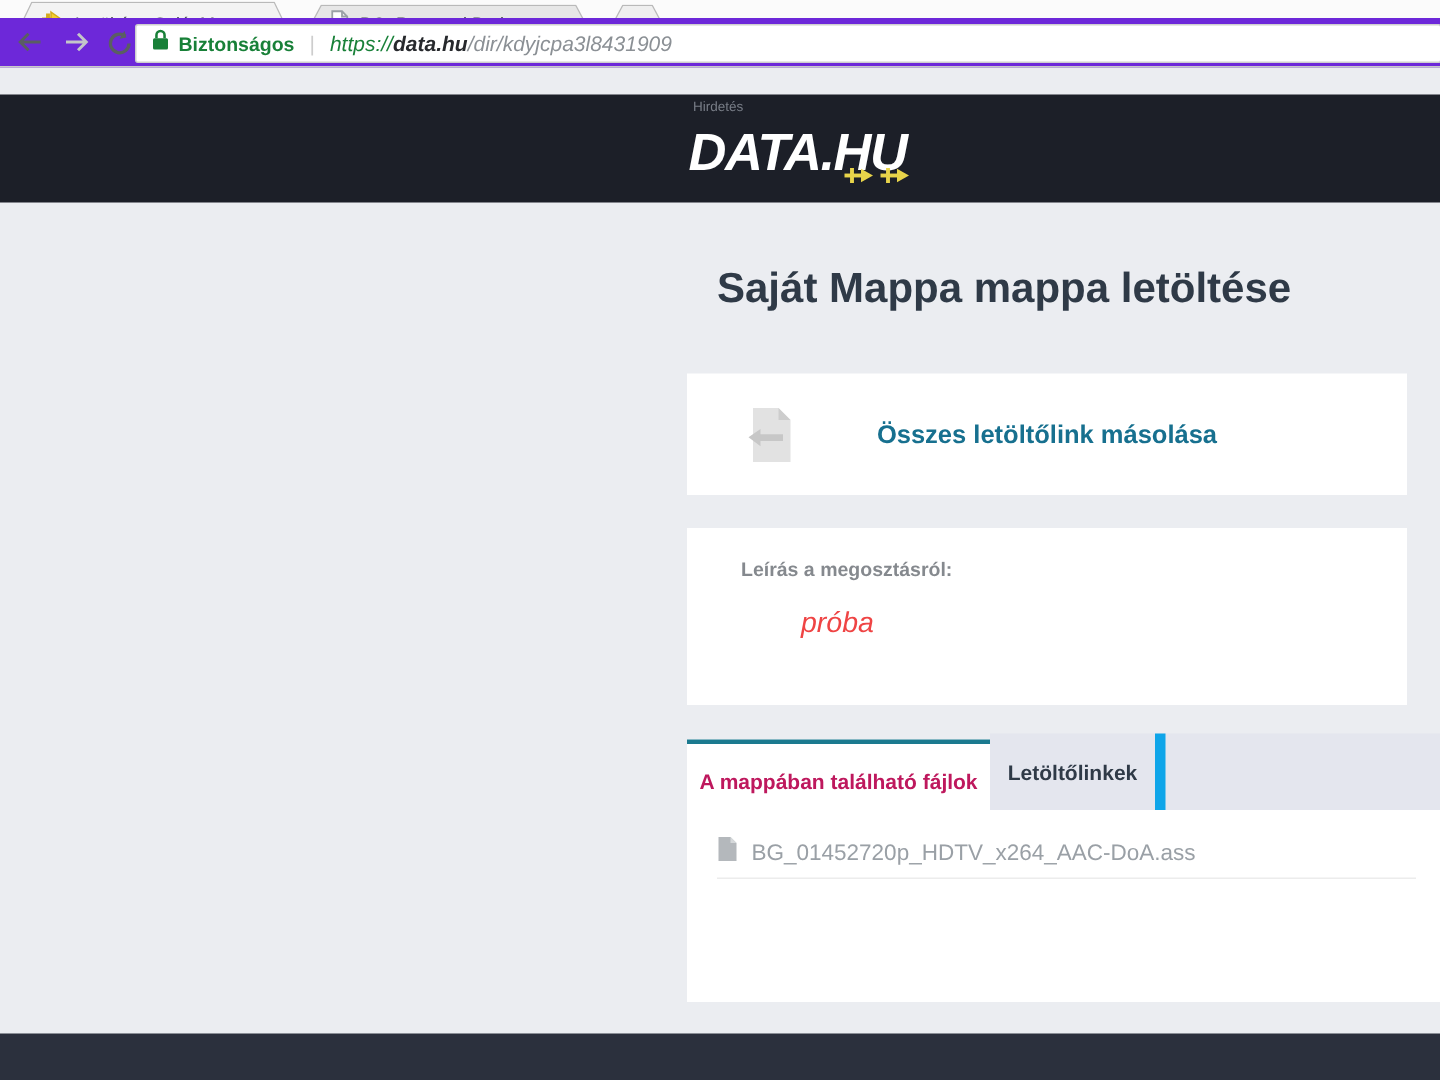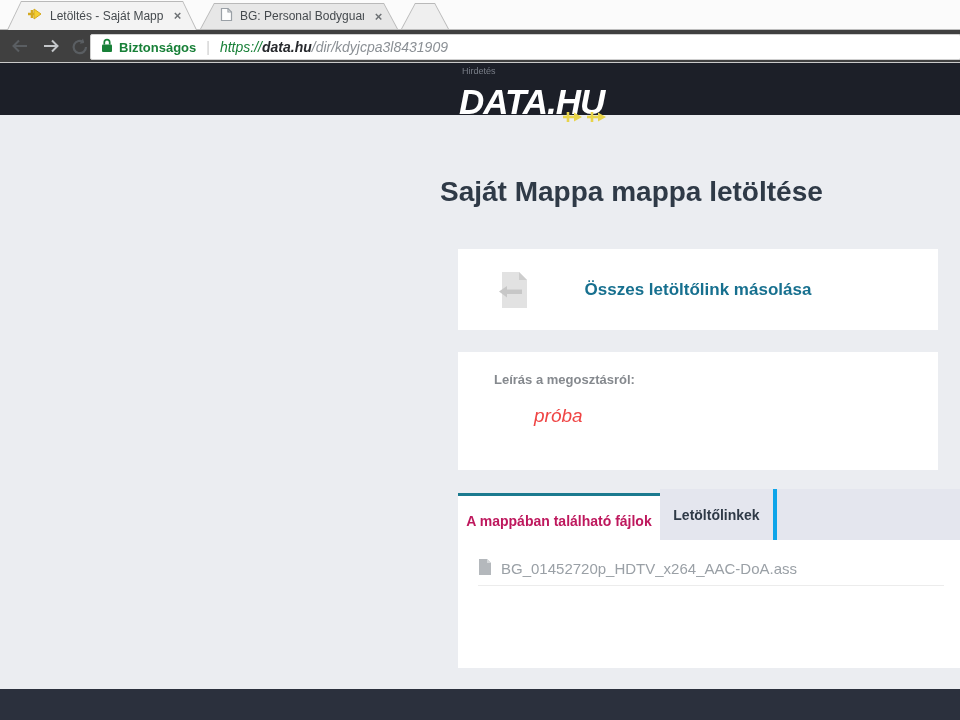--- a/index.html
+++ b/index.html
@@ -15,53 +15,53 @@
   .btab-active { left:7px; top:1px; width:190px; height:29px; z-index:6; }
   .btab-active .fill { background:#f3f3f3; }
   .btab-inactive { left:200px; top:3px; width:198px; height:26px; z-index:4; }
   .btab-inactive .fill { background:#e7e7e7; }
   .btab-stub { left:401px; top:3px; width:48px; height:26px; z-index:3; }
   .btab-stub .fill { background:#efefef; }
   .tab-title { flex:1; font-size:12px; color:#454a4e; white-space:nowrap; overflow:hidden; }
   .tab-close { width:15px; text-align:center; font-size:13px; font-weight:bold; color:#6d7174; cursor:default; }
 
   
-  .toolbar { position:absolute; left:0; top:30px; width:960px; height:33px; background:#404040; border-bottom:1px solid #c9c9c9; z-index:5; }
+  .toolbar { position:absolute; left:0; top:12px; width:960px; height:33px; background:#6d28d9; border-bottom:1px solid #c9c9c9; z-index:5; }
   .navbtn { position:absolute; top:7px; width:22px; height:20px; }
   .omnibox { position:absolute; left:90px; right:-1px; top:4px; height:26px; background:#ffffff; border:1px solid #cfcfcf; border-radius:2px; display:flex; align-items:center; padding-left:10px; }
   .secure-label { font-size:13px; font-weight:bold; margin-left:6px; }
   .omni-sep { color:#cdcdcd; font-size:14px; margin:0 10px; font-weight:normal; }
   .url { font-size:14px; white-space:nowrap;font-style:italic; }
   .url .scheme {}
   .url .host { color:#27292d; font-weight:bold; }
   .url .path { color:#8b9095; }
 
   
-  .ad-banner { position:absolute; left:0; top:63px; width:960px; height:52px; background:#1c1f28; }
+  .ad-banner { position:absolute; left:0; top:63px; width:960px; height:72px; background:#1c1f28; }
   .ad-label { position:absolute; left:462px; top:3px; font-size:9px; color:#787d87; }
   .data-logo { position:absolute; left:459px; top:19px; font-size:35px; font-weight:800; font-style:italic; letter-spacing:-1px; color:#ffffff; }
   .data-arrows { position:absolute; left:562px; top:45px; }
   .kasp-logo { position:absolute; left:722px; top:30px; font-size:22px; font-weight:700; color:#ffffff; letter-spacing:.5px; display:flex; align-items:flex-start; }
   .kasp-lab { font-size:7.5px; font-weight:normal; letter-spacing:0; writing-mode:vertical-rl; transform:rotate(180deg); border-right:1px solid #ffffff; padding-right:1px; margin-left:3px; height:20px; line-height:7px; }
 
   
-  .page-title { position:absolute; left:440px; top:176px; font-size:28px; font-weight:bold; color:#2f3a47;text-align:right; }
+  .page-title { position:absolute; left:478px; top:176px; font-size:28px; font-weight:bold; color:#2f3a47;text-align:right; }
 
   .card-copy { position:absolute; left:458px; top:249px; width:480px; height:81px; background:#ffffff;padding-left:11px; }
   .copy-icon { position:absolute; left:38px; top:21px; }
   .copy-link { position:absolute; left:0; right:0; top:0; bottom:0; display:flex; align-items:center; justify-content:center; font-size:17px; font-weight:bold; cursor:pointer; }
 
   .card-desc { position:absolute; left:458px; top:352px; width:480px; height:118px; background:#ffffff; }
   .desc-label { position:absolute; left:36px; top:20px; font-size:13px; font-weight:bold; color:#85898e; }
   .desc-value { position:absolute; left:76px; top:53px; font-size:19px; font-style:italic; color:#ef4444; }
 
   
   .ftab-active { position:absolute; left:458px; top:493px; width:202px; height:53px; background:#ffffff; border-top:3px solid #1b7a8f; display:flex; align-items:center; justify-content:center; font-size:14px; font-weight:bold; color:#be185d; cursor:pointer; }
   .ftab-strip { position:absolute; left:660px; top:489px; right:0; height:51px; background:#e4e6ee; display:flex; }
-  .ftab-inactive { width:117px; height:100%; display:flex; align-items:center; justify-content:center; font-size:14px; font-weight:bold; color:#2f3a47; border-right:4px solid #0ea5e9; cursor:pointer; }
+  .ftab-inactive { width:117px; height:100%; display:flex; align-items:center; justify-content:center; font-size:14px; font-weight:bold; color:#2f3a47; border-right:7px solid #0ea5e9; cursor:pointer; }
 
   
   .file-panel { position:absolute; left:458px; top:540px; width:502px; height:128px; background:#ffffff; }
   .file-row { position:absolute; left:20px; right:16px; top:12px; height:34px; display:flex; align-items:center; gap:9px; border-bottom:1px solid #ececec; }
   .file-name { font-size:15px; color:#9aa0a6; }
 
   .footer { position:absolute; left:0; top:689px; width:960px; height:31px; background:#2b303d; }
 </style>
 </head>
 <body>

